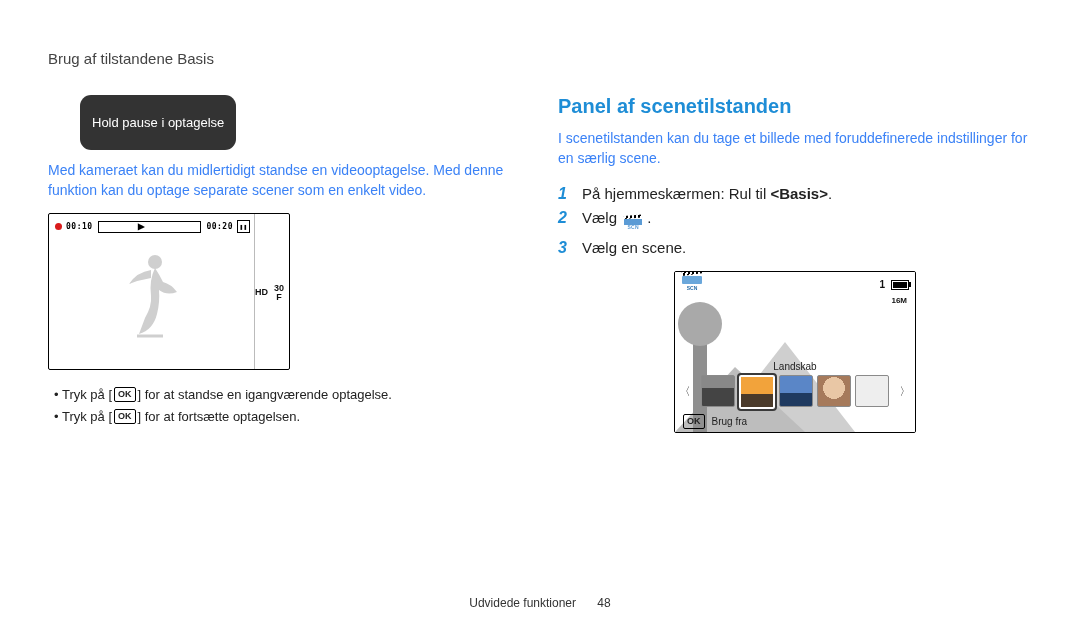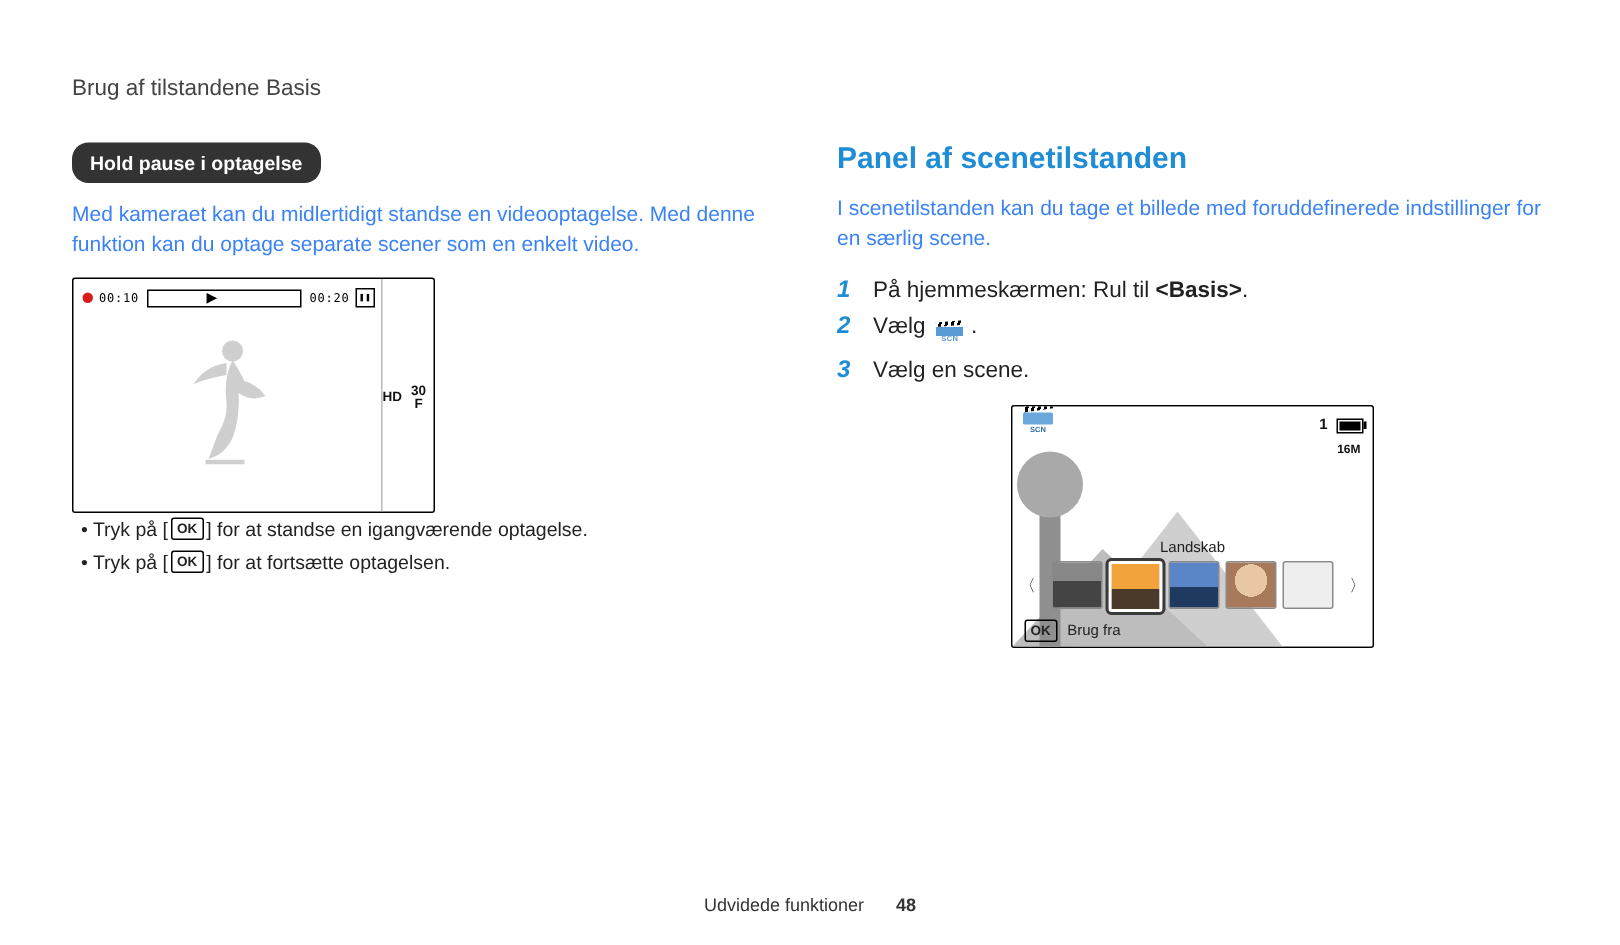--- a/index.html
+++ b/index.html
@@ -8,38 +8,38 @@
     --pill:#333;
   }
   html,body{margin:0;padding:0;background:#fff;color:var(--ink);
     font-family:"Segoe UI","Helvetica Neue",Arial,sans-serif;}
   .page{position:relative;width:var(--page-w);height:var(--page-h);
     box-sizing:border-box;padding:50px 48px 0 48px;}
   .header{font-size:15px;color:#444;}
   .cols{display:flex;gap:36px;margin-top:28px;}
   .col{flex:1;min-width:0;}
   .pill{display:inline-block;background:var(--pill);color:#fff;
-    border-radius:11px;padding:6px 12px;font-size:13px;font-weight:700;}
+    border-radius:11px;padding:20px 12px;font-size:13px;font-weight:400;margin-left:32px;}
   .body{font-size:14px;line-height:1.45;margin-top:10px;color:#3b82f6;}
   .lcd{margin-top:12px;width:240px;height:155px;border:1.5px solid #000;
     border-radius:2px;background:#fff;position:relative;display:flex;overflow:hidden;}
   .lcd-main{flex:1;position:relative;}
   .lcd-side{width:34px;border-left:1px solid #bbb;display:flex;
     flex-direction:row;align-items:center;gap:6px;padding-top:4px;}
   .topbar{position:absolute;top:4px;left:6px;right:4px;height:18px;
     display:flex;align-items:center;font-family:ui-monospace,Menlo,Consolas,monospace;
-    font-size:8px;font-weight:400;letter-spacing:0.5px;color:#000;}
+    font-size:8px;font-weight:700;letter-spacing:0.5px;color:#000;}
   .rec{width:7px;height:7px;background:#d91b1b;border-radius:50%;margin-right:4px;}
   .bar{flex:1;margin:0 5px;height:10px;border:1px solid #000;position:relative;
     background:#fff;}
   .bar::after{content:"▶";position:absolute;right:55px;top:-3px;font-size:12px;}
   .pausebtn{width:11px;height:11px;border:1px solid #000;display:flex;
     align-items:center;justify-content:center;font-size:6px;}
   .ind{font-family:Arial,sans-serif;font-size:9px;font-weight:900;text-align:center;line-height:1.05;}
-  .bullets{margin-top:0;font-size:13px;line-height:1.7;color:#222;padding-left:6px;}
+  .bullets{margin-top:14px;font-size:13px;line-height:1.7;color:#222;padding-left:6px;}
   .bullets .row{display:flex;align-items:center;}
   .okbox{display:inline-flex;align-items:center;justify-content:center;
     border:1.5px solid #000;border-radius:2px;font-size:9px;font-weight:700;
     padding:0 3px;height:13px;margin:0 2px;font-family:Arial,sans-serif;}
   .h2{color:var(--blue);font-size:20px;font-weight:700;}
   .steps{margin-top:16px;}
   .step{display:flex;gap:10px;align-items:baseline;font-size:15px;color:#222;margin-bottom:6px;}
   .step .n{color:var(--blue);font-style:italic;font-weight:700;font-size:16px;width:14px;}
   .scn-icon{display:inline-flex;flex-direction:column;align-items:center;
     width:20px;height:14px;vertical-align:-2px;margin-left:2px;}
@@ -74,21 +74,21 @@
   .thumb.b{background:linear-gradient(180deg,#f2a33b 0 55%,#4a3a2a 55% 100%);}
   .thumb.c{background:linear-gradient(180deg,#5a86c7 0 55%,#1f3a60 55% 100%);}
   .thumb.d{background:radial-gradient(circle at 50% 40%,#e9c7a5 0 45%,#a67a5b 45% 100%);}
   .thumb.e{background:linear-gradient(180deg,#eee 0 100%);}
   .strip-label{position:absolute;bottom:60px;left:0;right:0;text-align:center;
     font-size:10px;color:#222;}
   .btm{position:absolute;bottom:3px;left:6px;display:flex;align-items:center;gap:5px;
     font-size:10px;color:#222;}
   .footer{position:absolute;bottom:20px;left:0;right:0;text-align:center;
     font-size:12px;color:#333;}
-  .footer .pn{font-weight:700;margin-left:18px;}
+  .footer .pn{font-weight:400;margin-left:18px;}
   .skater{position:absolute;left:50%;top:52%;transform:translate(-50%,-46%);
     width:90px;height:100px;}
 </style>
 </head>
 <body>
 
 <div class="page">
   <div class="header">Brug af tilstandene Basis</div>
 
   <div class="cols">

